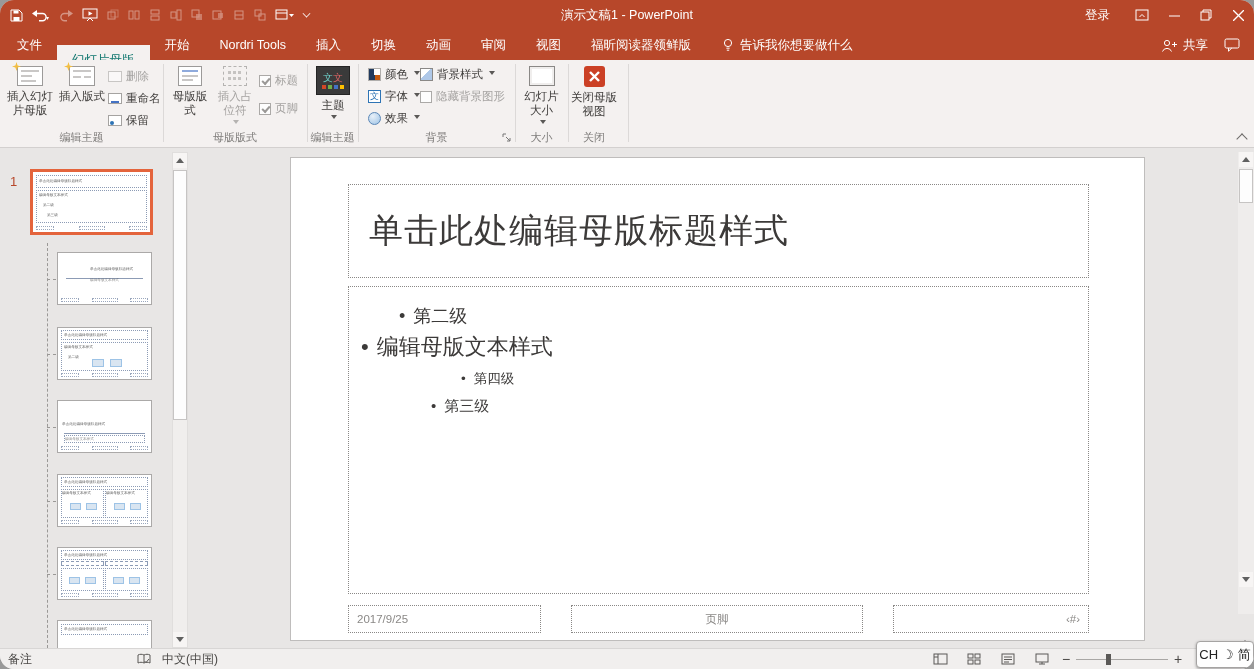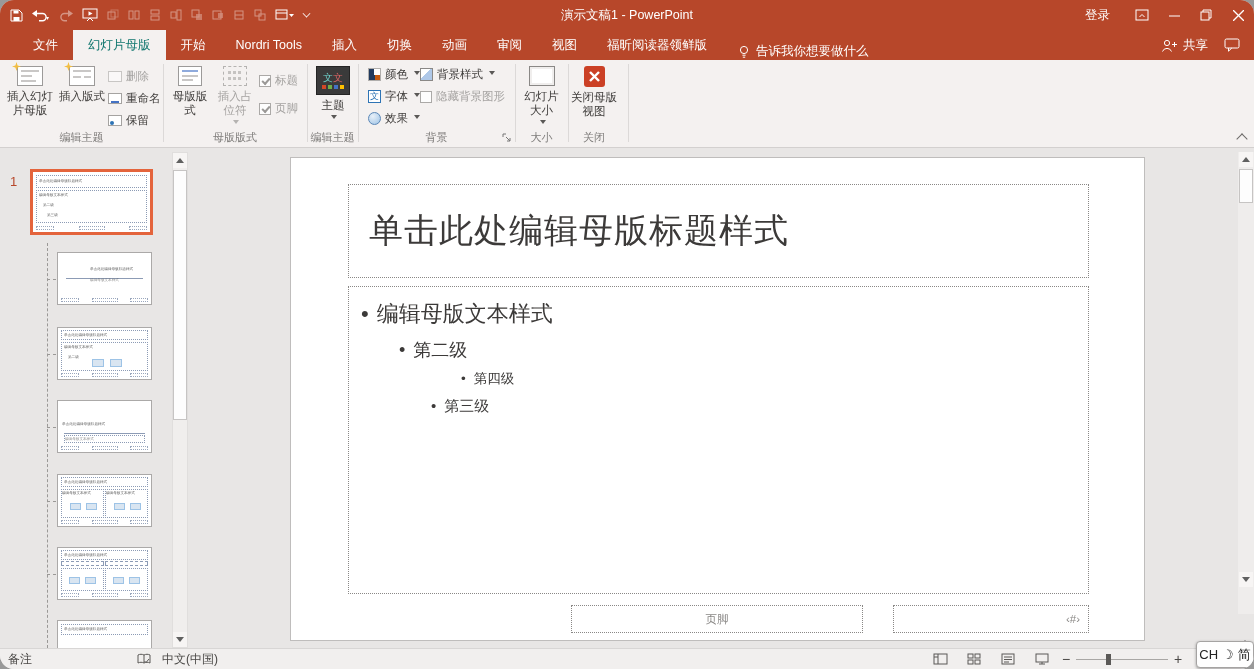--- a/index.html
+++ b/index.html
@@ -15,21 +15,21 @@
   .dimicon{opacity:.42;}
   .tb-title{position:absolute;left:50%;top:0;transform:translateX(-50%);line-height:30px;
             font-size:12.5px;color:#fff;white-space:nowrap;}
   .tb-right{position:absolute;right:0;top:0;height:30px;display:flex;align-items:stretch;}
   .signin{line-height:30px;font-size:12.5px;padding:0 16px;}
   .winbtn{width:32px;display:flex;align-items:center;justify-content:center;}
   .chev{display:inline-block;width:7px;height:7px;border-right:1.5px solid #fff;border-bottom:1.5px solid #fff;transform:rotate(45deg);margin-top:-3px;}
 
   
   .tabrow{position:absolute;left:0;top:30px;width:100%;height:30px;background:#B7472A;display:flex;align-items:stretch;}
-  .tabs{display:flex;align-items:flex-end;padding-left:18px;}
+  .tabs{display:flex;align-items:center;padding-left:2px;}
   .tab{padding:0 15px;line-height:30px;font-size:12.5px;color:#fff;white-space:nowrap;cursor:default;}
   .tab.active{background:#F4F1F0;color:#0f766e;margin-top:30px;}
   .tellme{display:flex;align-items:center;gap:6px;color:#fff;font-size:12.5px;margin-left:16px;white-space:nowrap;}
   .tabrow-right{margin-left:auto;display:flex;align-items:center;gap:16px;padding-right:14px;color:#fff;font-size:12.5px;}
   .sharebox{display:flex;align-items:center;gap:5px;}
 
   
   .ribbon{position:absolute;left:0;top:60px;width:100%;height:88px;background:#F4F1F0;border-bottom:1px solid #D3D0CF;}
   .rgroup{position:absolute;top:0;height:87px;}
   .glabel{position:absolute;bottom:2px;left:0;right:0;text-align:center;font-size:11px;color:#7E7C7A;white-space:nowrap;}
@@ -578,25 +578,26 @@
             <span class="tri dn"></span>
           </div>
       </div>
     </aside>
 
     <div class="slide">
       <div class="ph ph-title">
         <span>单击此处编辑母版标题样式</span>
       </div>
       <div class="ph ph-body">
+        <div class="lv lv2"><span class="blt">•</span><span>第二级</span></div>
         <div class="lv lv1"><span class="blt">•</span><span>编辑母版文本样式</span></div>
-        <div class="lv lv2"><span class="blt">•</span><span>第二级</span></div>
         <div class="lv lv4"><span class="blt">•</span><span>第四级</span></div>
         <div class="lv lv3"><span class="blt">•</span><span>第三级</span></div>
       </div>
+      <div class="ph ph-date">2017/9/25</div>
       <div class="ph ph-foot">页脚</div>
       <div class="ph ph-num">‹#›</div>
     </div>
 
     <div class="vscroll" style="left:1238px;top:4px;height:462px;border:none;background:#EFEDEC;">
       <div class="sb-btn" style="top:0;left:1px;">
           <span class="tri up"></span>
         </div>
       <div class="sb-thumb" style="top:17px;height:34px;left:1px;"></div>
       <div class="sb-btn" style="top:420px;left:1px;">

